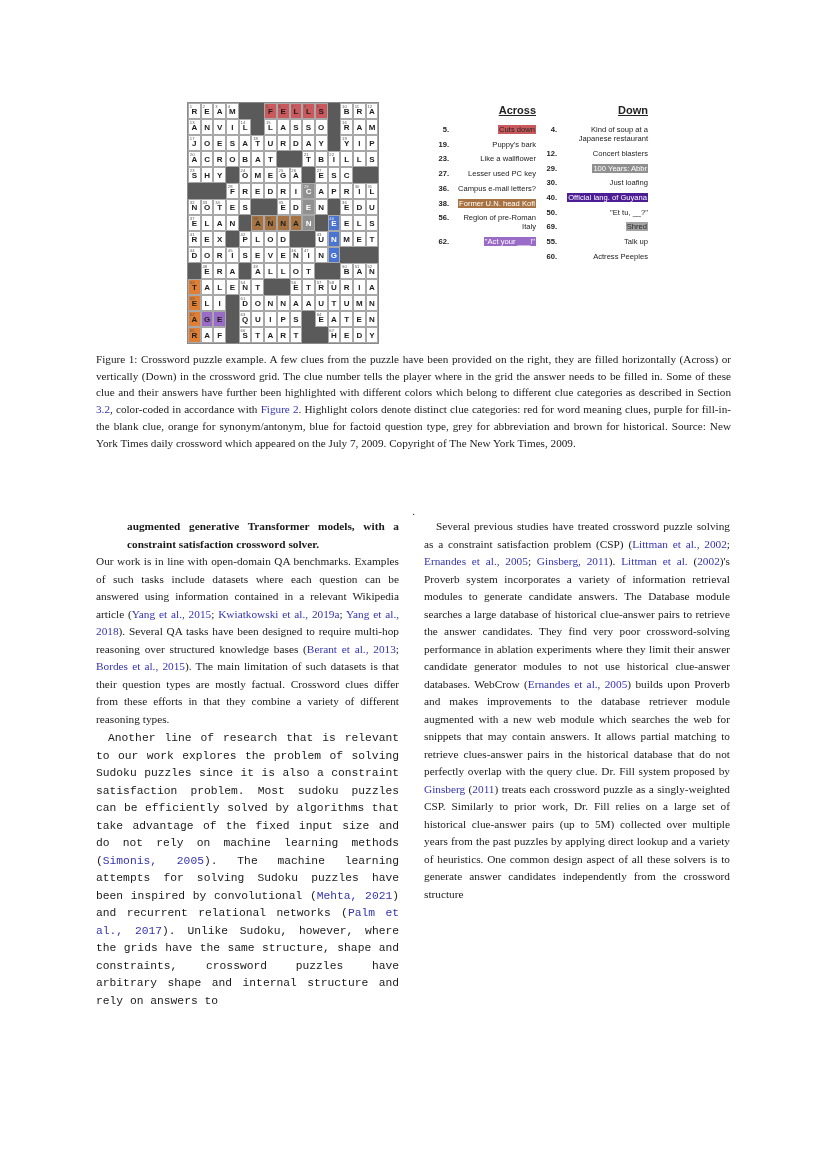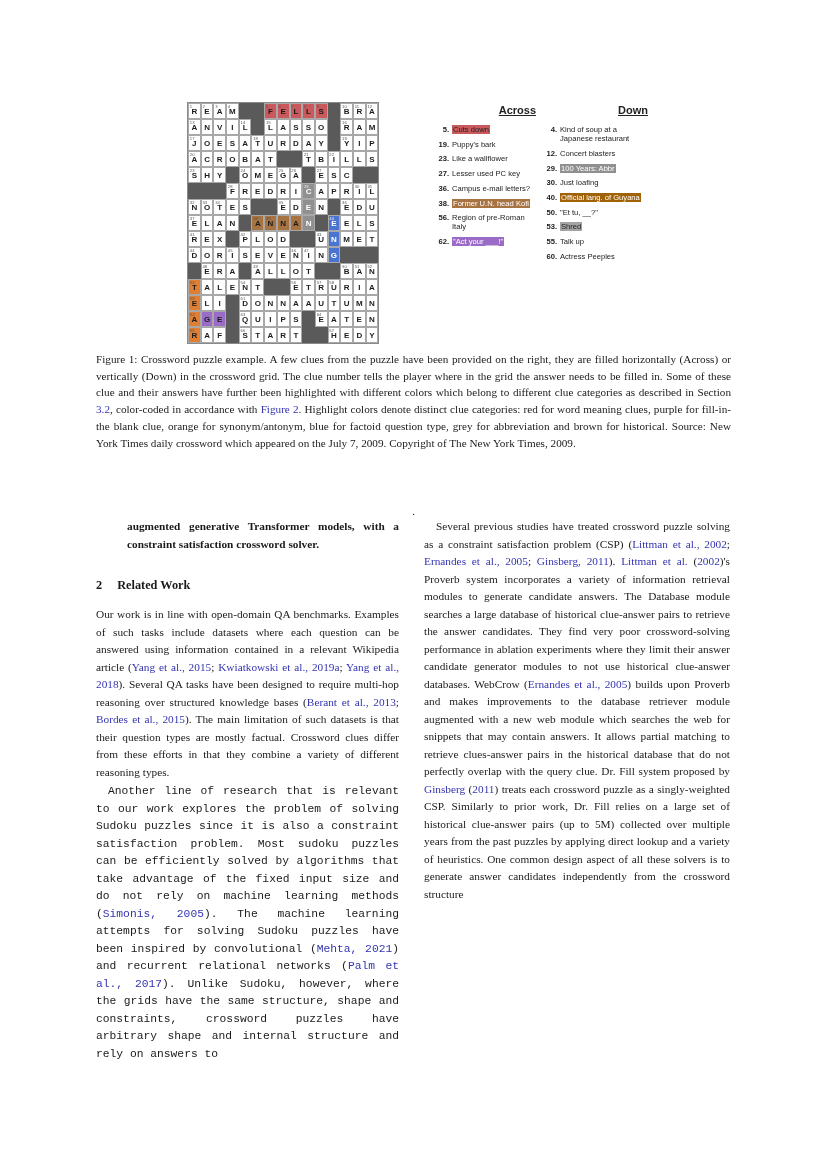--- a/index.html
+++ b/index.html
@@ -17,21 +17,21 @@
   .xw-black{background:#5a5a5a;border:0.5px solid #5a5a5a;}
 
   
   .clues{position:absolute;top:104px;font-family:"Liberation Sans",sans-serif;color:#222;}
   .clues-across{left:434px;width:102px;}
   .clues-down{left:542px;width:106px;}
   .clue-header{font-size:11px;font-weight:bold;text-decoration:underline;text-align:right;
                margin-bottom:9px;color:#222;}
   .clue-item{display:flex;margin-bottom:5.5px;font-size:7.6px;line-height:9.2px;}
   .clue-item .cnum{width:15px;flex-shrink:0;text-align:right;padding-right:3px;font-weight:bold;}
-  .clue-item .ctxt{flex:1;}
+  .clue-item .ctxt{flex:1;text-align:right;}
   .hl{padding:0 1px;}
 
   
   .caption{position:absolute;left:96px;top:351px;width:635px;
            font-size:11.2px;line-height:16.7px;text-align:justify;}
   .stray-dot{position:absolute;left:96px;top:505px;width:635px;text-align:center;font-size:11px;}
 
   
   .col{position:absolute;top:518px;font-size:11.3px;line-height:17.5px;text-align:justify;}
   .col-left{left:96px;width:303px;}
@@ -328,50 +328,47 @@
         <div class="clue-item">
           <span class="cnum">29.</span>
           <span class="ctxt"><span class="hl" style="background: rgb(144, 144, 144); color: rgb(255, 255, 255);">100 Years: Abbr</span></span>
         </div>
         <div class="clue-item">
           <span class="cnum">30.</span>
           <span class="ctxt">Just loafing</span>
         </div>
         <div class="clue-item">
           <span class="cnum">40.</span>
-          <span class="ctxt"><span class="hl" style="background: #a16207; color: rgb(255, 255, 255);">Official lang. of Guyana</span></span>
+          <span class="ctxt"><span class="hl" style="background: #4c1d95; color: rgb(255, 255, 255);">Official lang. of Guyana</span></span>
         </div>
         <div class="clue-item">
           <span class="cnum">50.</span>
           <span class="ctxt">"Et tu, __?"</span>
         </div>
         <div class="clue-item">
-          <span class="cnum">53.</span>
+          <span class="cnum">69.</span>
           <span class="ctxt"><span class="hl" style="background: #a3a3a3; color: rgb(34, 34, 34);">Shred</span></span>
         </div>
         <div class="clue-item">
           <span class="cnum">55.</span>
           <span class="ctxt">Talk up</span>
         </div>
         <div class="clue-item">
           <span class="cnum">60.</span>
           <span class="ctxt">Actress Peeples</span>
         </div>
       </div>
   </div>
 
   <div class="caption">Figure 1: Crossword puzzle example. A few clues from the puzzle have been provided on the right, they are filled horizontally (Across) or vertically (Down) in the crossword grid. The clue number tells the player where in the grid the answer needs to be filled in. Some of these clue and their answers have further been highlighted with different colors which belong to different clue categories as described in Section <a class="cite" style="color: rgb(52, 52, 176);">3.2</a>, color-coded in accordance with <a class="cite" style="color: rgb(52, 52, 176);">Figure 2</a>. Highlight colors denote distinct clue categories: red for word meaning clues, purple for fill-in-the blank clue, orange for synonym/antonym, blue for factoid question type, grey for abbreviation and brown for historical. Source: New York Times daily crossword which appeared on the July 7, 2009. Copyright of The New York Times, 2009.</div>
 
   <div class="stray-dot">.</div>
 
   <div class="col col-left">
     <div class="hang-block">augmented generative Transformer models, with a constraint satisfaction crossword solver.</div>
-    <div class="sec-heading">
-      <span class="sec-num">2</span><span>Related Work</span>
-    </div>
     <p class="para">Our work is in line with open-domain QA benchmarks. Examples of such tasks include datasets where each question can be answered using information contained in a relevant Wikipedia article (<a class="cite" style="color: rgb(52, 52, 176);">Yang et al., 2015</a>; <a class="cite" style="color: rgb(52, 52, 176);">Kwiatkowski et al., 2019a</a>; <a class="cite" style="color: rgb(52, 52, 176);">Yang et al., 2018</a>). Several QA tasks have been designed to require multi-hop reasoning over structured knowledge bases (<a class="cite" style="color: rgb(52, 52, 176);">Berant et al., 2013</a>; <a class="cite" style="color: rgb(52, 52, 176);">Bordes et al., 2015</a>). The main limitation of such datasets is that their question types are mostly factual. Crossword clues differ from these efforts in that they combine a variety of different reasoning types.</p>
     <p class="para indent">Another line of research that is relevant to our work explores the problem of solving Sudoku puzzles since it is also a constraint satisfaction problem. Most sudoku puzzles can be efficiently solved by algorithms that take advantage of the fixed input size and do not rely on machine learning methods (<a class="cite" style="color: rgb(52, 52, 176);">Simonis, 2005</a>). The machine learning attempts for solving Sudoku puzzles have been inspired by convolutional (<a class="cite" style="color: rgb(52, 52, 176);">Mehta, 2021</a>) and recurrent relational networks (<a class="cite" style="color: rgb(52, 52, 176);">Palm et al., 2017</a>). Unlike Sudoku, however, where the grids have the same structure, shape and constraints, crossword puzzles have arbitrary shape and internal structure and rely on answers to</p>
   </div>
 
   <div class="col col-right">
     <p class="para indent">Several previous studies have treated crossword puzzle solving as a constraint satisfaction problem (CSP) (<a class="cite" style="color: rgb(52, 52, 176);">Littman et al., 2002</a>; <a class="cite" style="color: rgb(52, 52, 176);">Ernandes et al., 2005</a>; <a class="cite" style="color: rgb(52, 52, 176);">Ginsberg, 2011</a>). <a class="cite" style="color: rgb(52, 52, 176);">Littman et al.</a> (<a class="cite" style="color: rgb(52, 52, 176);">2002</a>)'s Proverb system incorporates a variety of information retrieval modules to generate candidate answers. The Database module searches a large database of historical clue-answer pairs to retrieve the answer candidates. They find very poor crossword-solving performance in ablation experiments where they limit their answer candidate generator modules to not use historical clue-answer databases. WebCrow (<a class="cite" style="color: rgb(52, 52, 176);">Ernandes et al., 2005</a>) builds upon Proverb and makes improvements to the database retriever module augmented with a new web module which searches the web for snippets that may contain answers. It allows partial matching to retrieve clues-answer pairs in the historical database that do not perfectly overlap with the query clue. Dr. Fill system proposed by <a class="cite" style="color: rgb(52, 52, 176);">Ginsberg</a> (<a class="cite" style="color: rgb(52, 52, 176);">2011</a>) treats each crossword puzzle as a singly-weighted CSP. Similarly to prior work, Dr. Fill relies on a large set of historical clue-answer pairs (up to 5M) collected over multiple years from the past puzzles by applying direct lookup and a variety of heuristics. One common design aspect of all these solvers is to generate answer candidates independently from the crossword structure</p>
   </div>
 
 </div>
 

